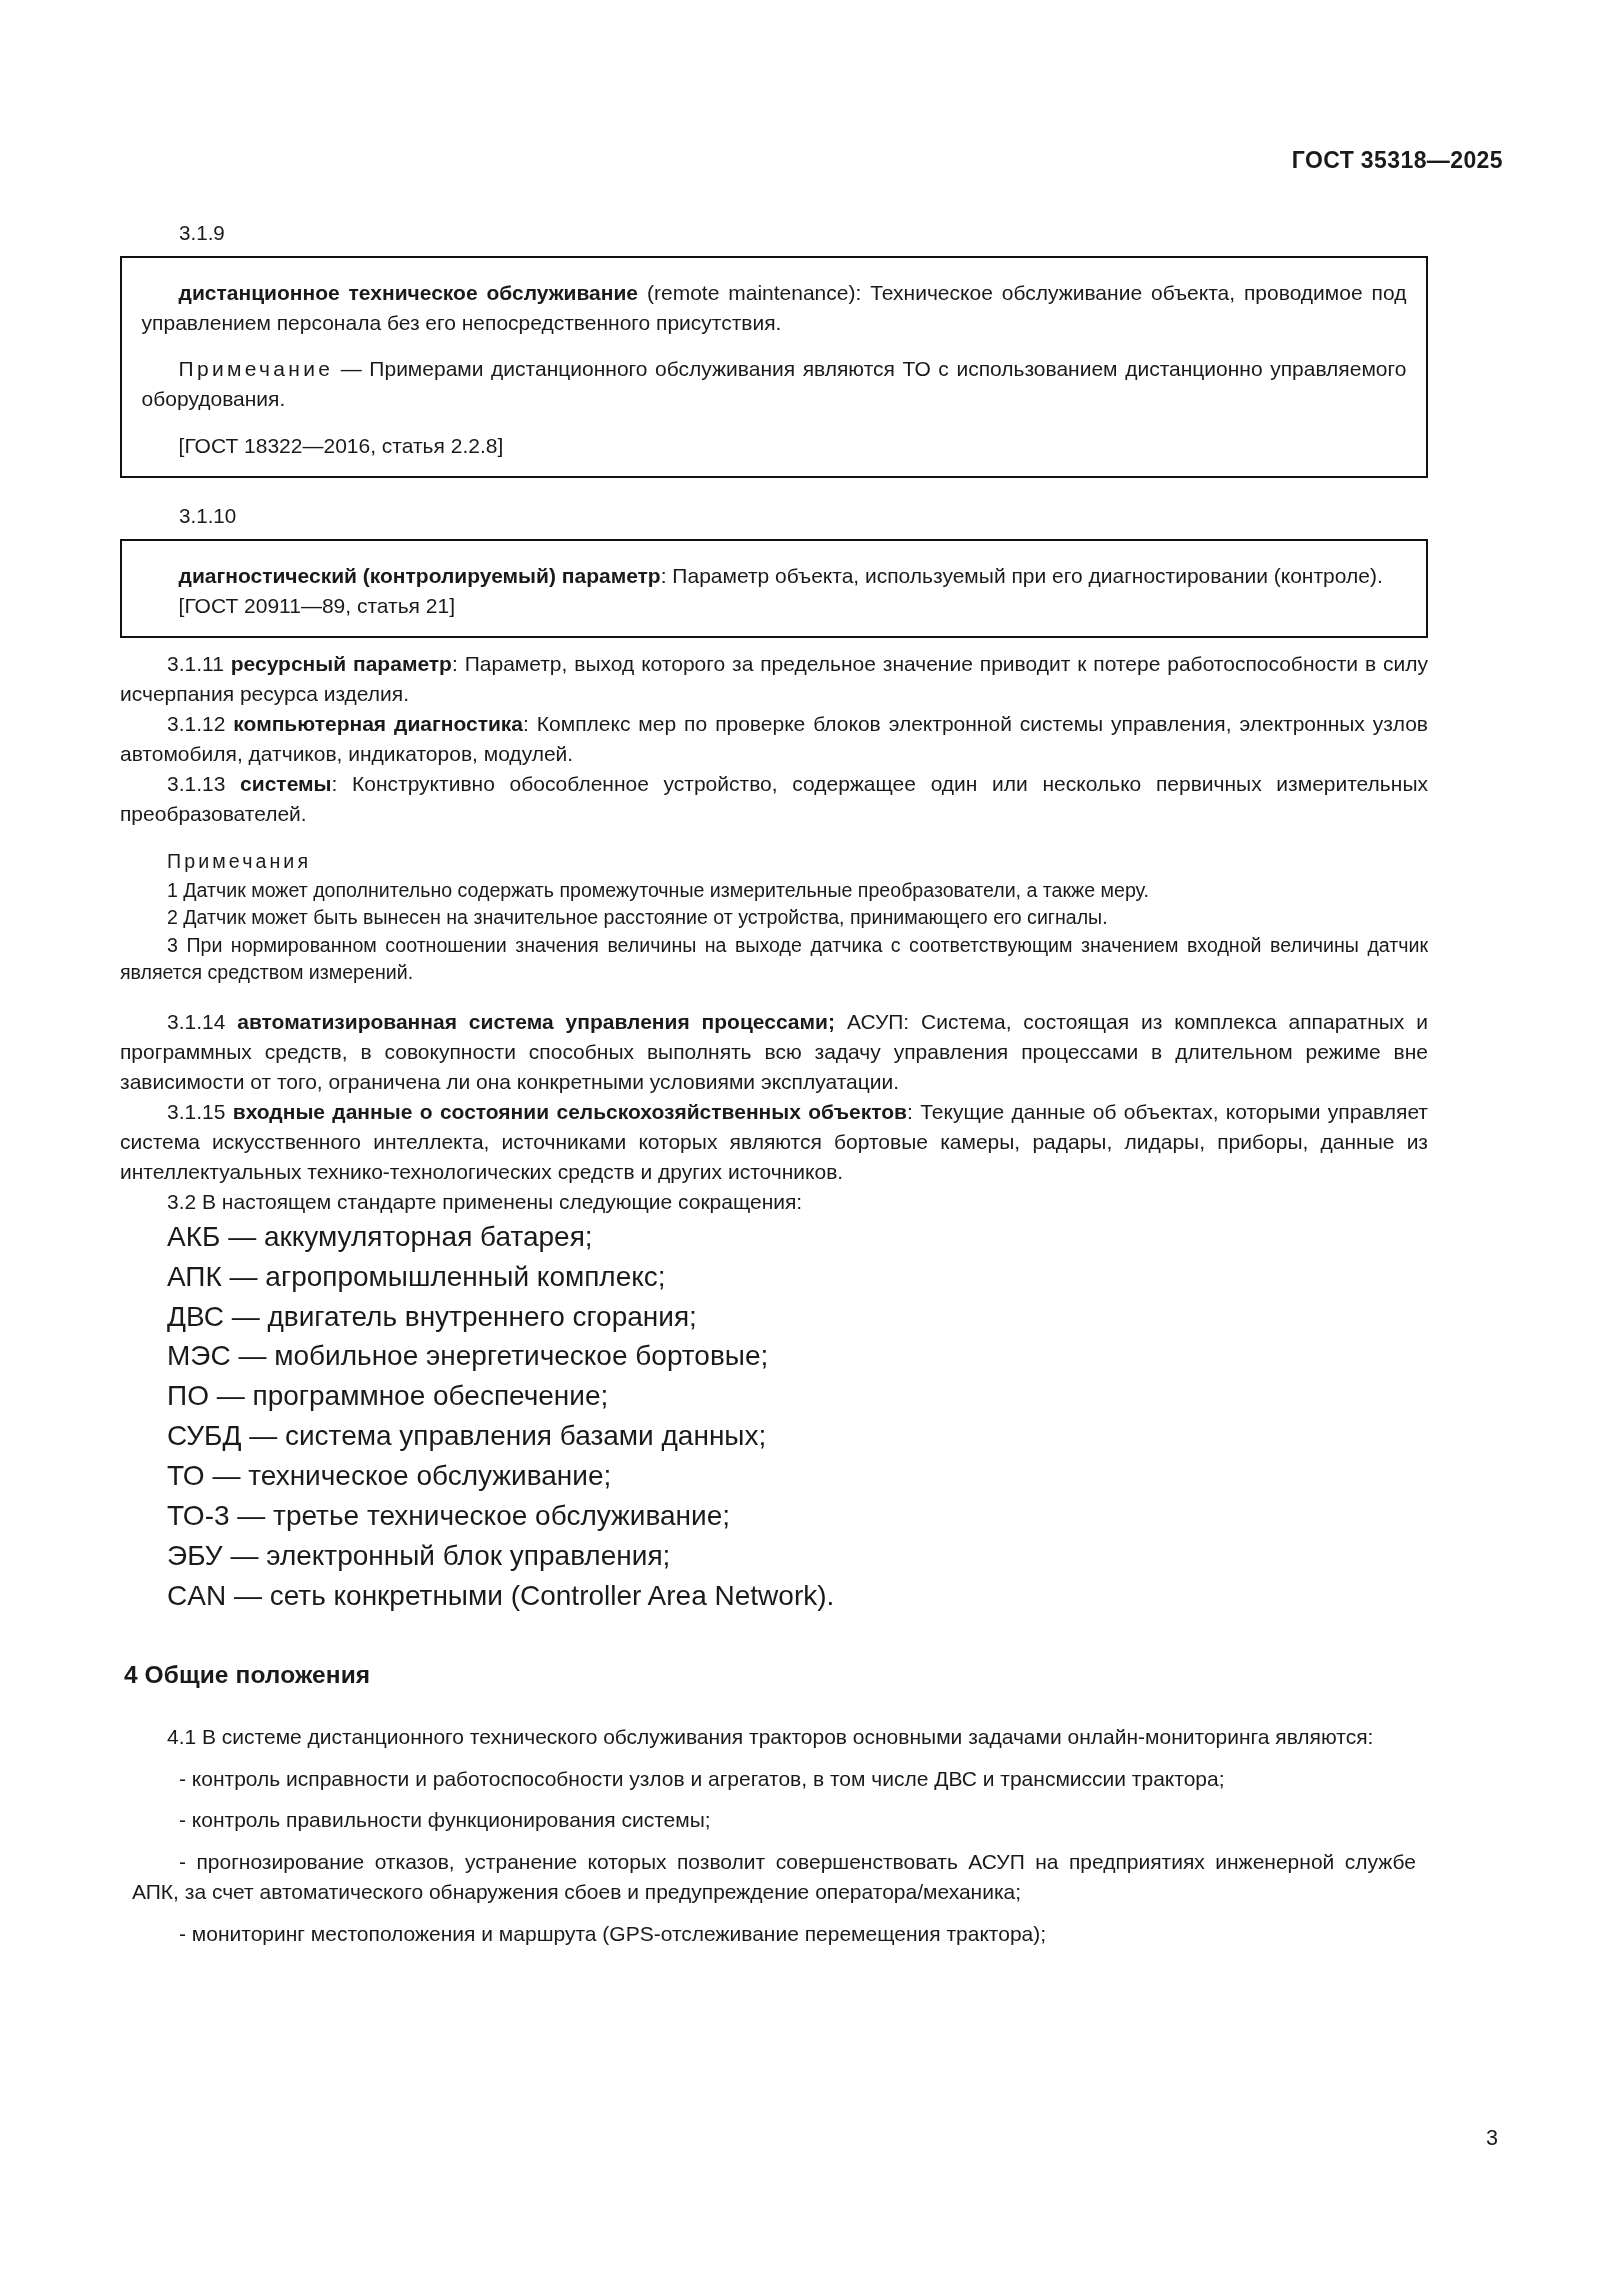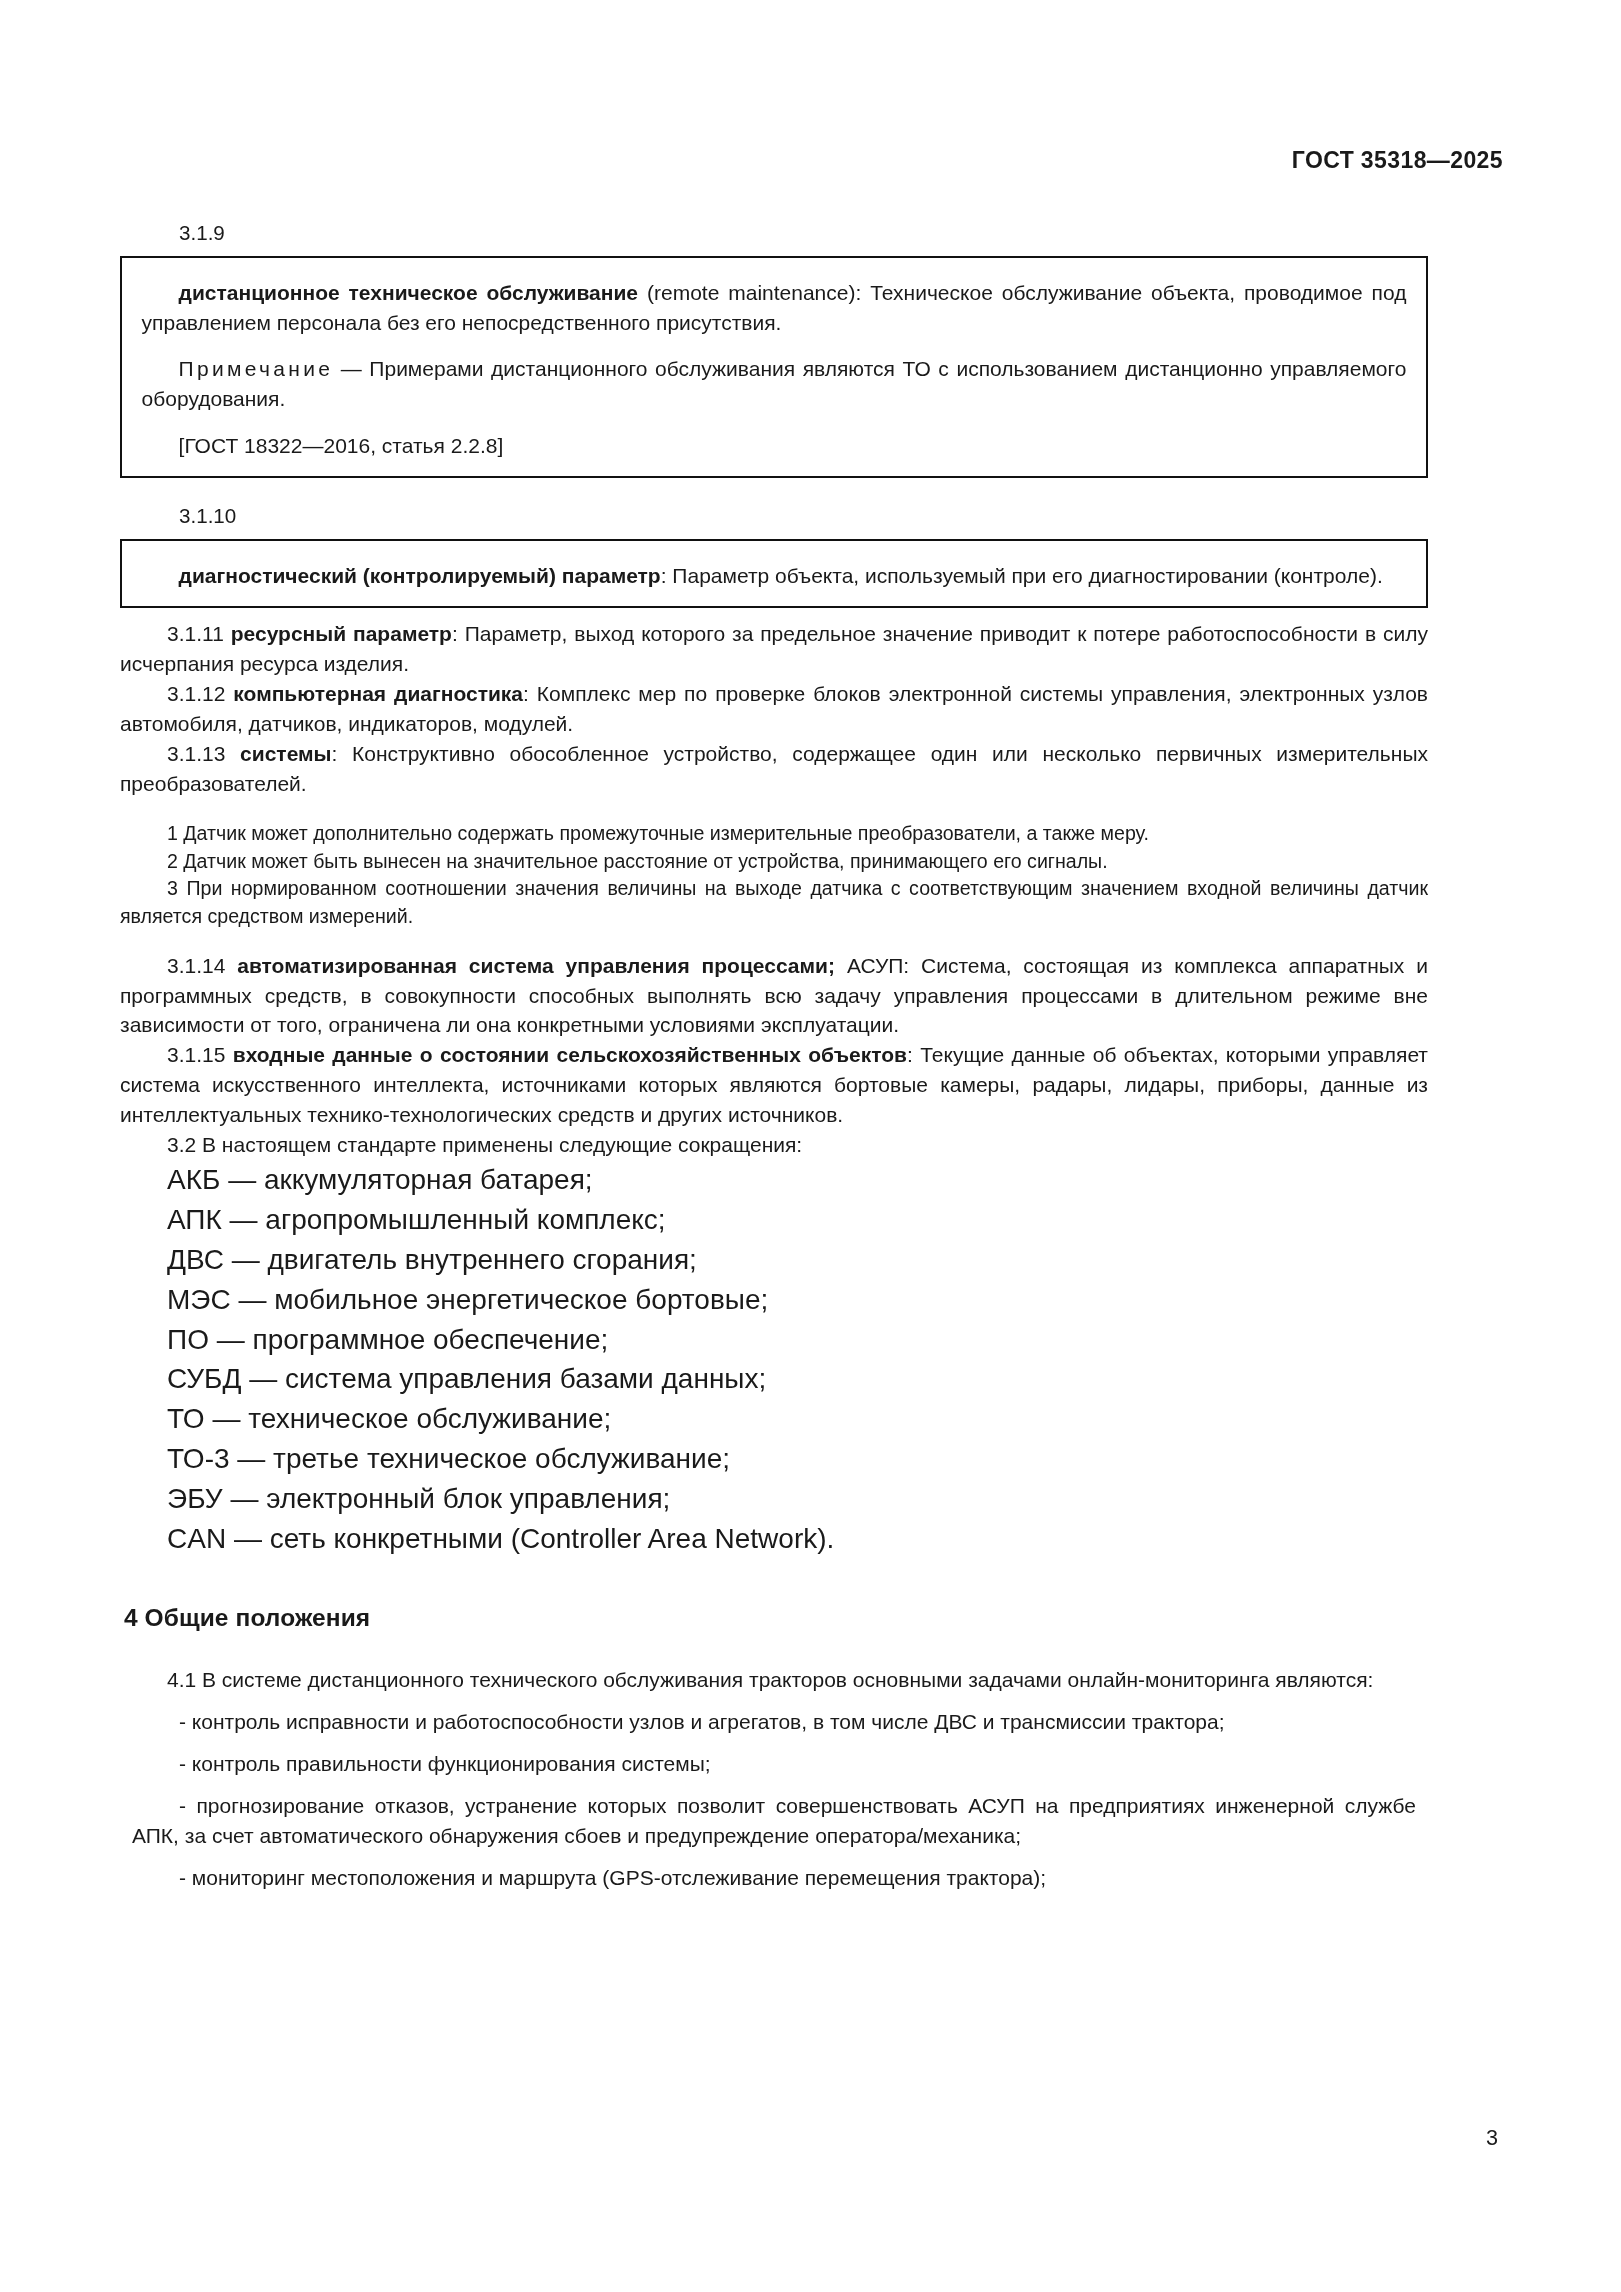--- a/index.html
+++ b/index.html
@@ -169,35 +169,37 @@
     <div class="def-box">
       <p class="indent"><span class="def-term">дистанционное техническое обслуживание</span><span> (remote maintenance)</span><span>: Техническое обслуживание объекта, проводимое под управлением персонала без его непосредственного присутствия.</span></p>
       <p class="indent"><span class="note-label">Примечание</span><span> — Примерами дистанционного обслуживания являются ТО с использованием дистанционно управляемого оборудования.</span></p>
       <p class="indent">[ГОСТ 18322—2016, статья 2.2.8]</p>
     </div>
 
     <div class="clause-num second">3.1.10</div>
 
     <div class="def-box">
       <p class="indent tight"><span class="def-term">диагностический (контролируемый) параметр</span><span>: Параметр объекта, используемый при его диагностировании (контроле).</span></p>
+      <p class="indent tight">[ГОСТ 20911—89, статья 21]</p>
     </div>
 
     <div class="body-block">
       <p class="body-p"><span>3.1.11 </span><span class="term">ресурсный параметр</span><span>: Параметр, выход которого за предельное значение приводит к потере работоспособности в силу исчерпания ресурса изделия.</span></p>
     </div>
 
     <div>
       <p class="body-p"><span>3.1.12 </span><span class="term">компьютерная диагностика</span><span>: Комплекс мер по проверке блоков электронной системы управления, электронных узлов автомобиля, датчиков, индикаторов, модулей.</span></p>
     </div>
 
     <div>
       <p class="body-p"><span>3.1.13 </span><span class="term">системы</span><span>: Конструктивно обособленное устройство, содержащее один или несколько первичных измерительных преобразователей.</span></p>
     </div>
 
     <div class="notes">
+      <p class="notes-title">Примечания</p>
       <p class="note-item">1 Датчик может дополнительно содержать промежуточные измерительные преобразователи, а также меру.</p>
       <p class="note-item">2 Датчик может быть вынесен на значительное расстояние от устройства, принимающего его сигналы.</p>
       <p class="note-item">3 При нормированном соотношении значения величины на выходе датчика с соответствующим значением входной величины датчик является средством измерений.</p>
     </div>
 
     <div>
       <p class="body-p"><span>3.1.14 </span><span class="term">автоматизированная система управления процессами;</span><span> АСУП: Система, состоящая из комплекса аппаратных и программных средств, в совокупности способных выполнять всю задачу управления процессами в длительном режиме вне зависимости от того, ограничена ли она конкретными условиями эксплуатации.</span></p>
     </div>
 
     <div>

